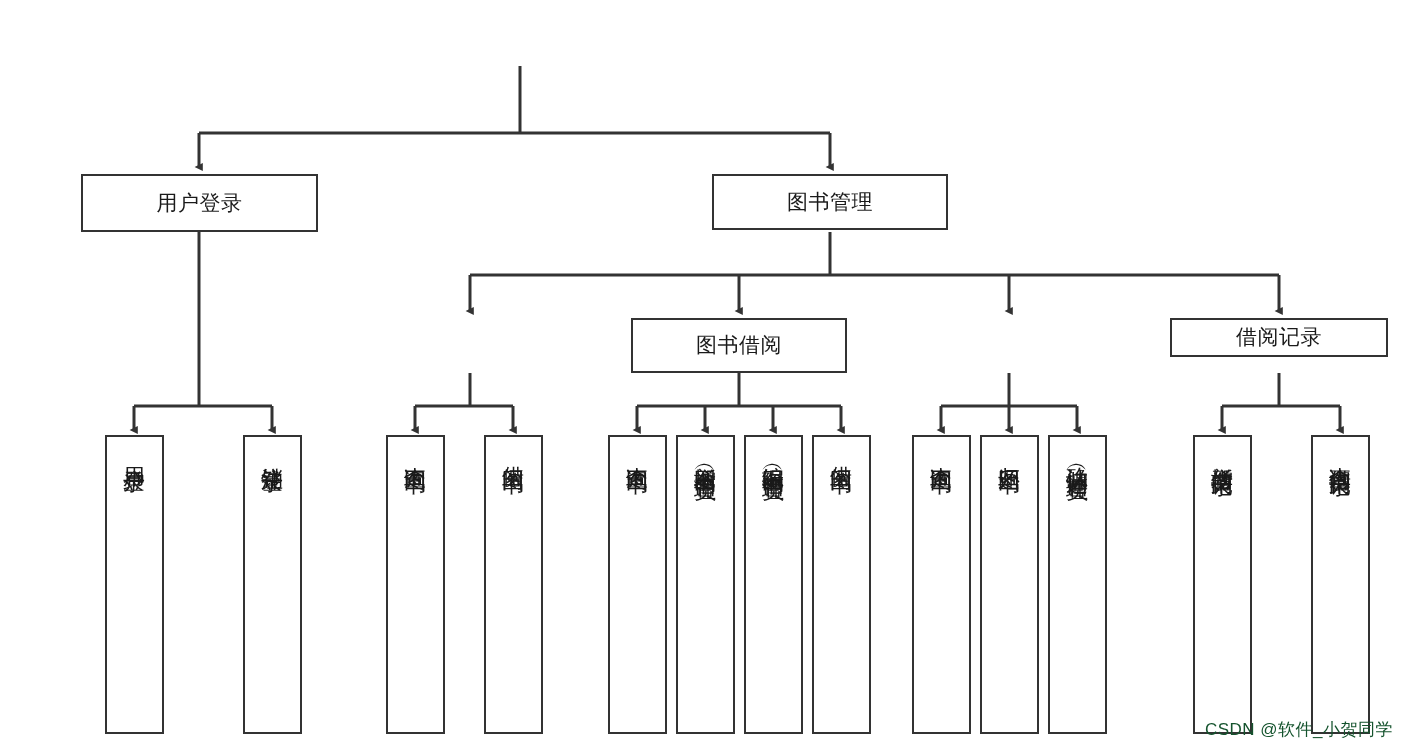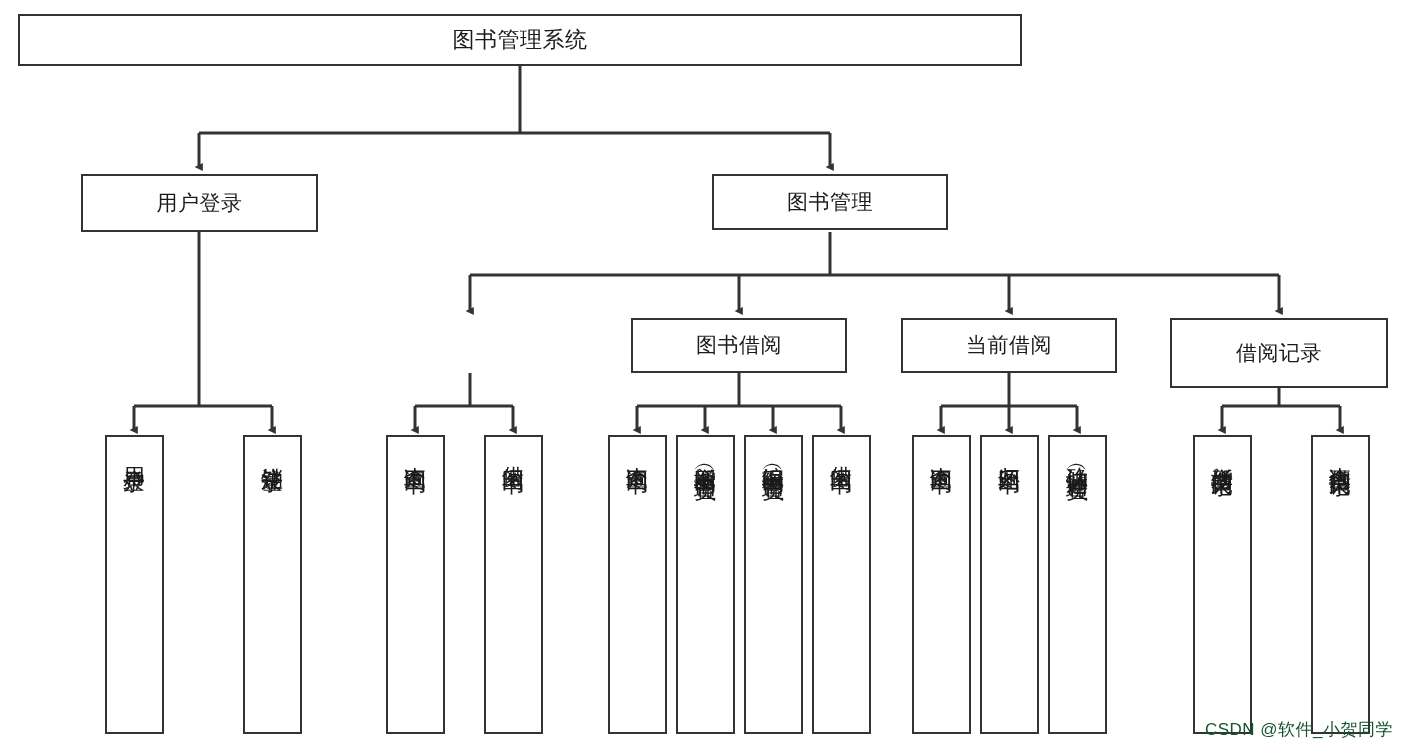--- a/index.html
+++ b/index.html
@@ -123,38 +123,32 @@
       <path d="M1009,406 L1009,430" marker-end="url(#arrow)"></path>
       <path d="M1077,406 L1077,430" marker-end="url(#arrow)"></path>
 
       <path d="M1279,373 L1279,406"></path>
       <path d="M1222,406 L1340,406"></path>
       <path d="M1222,406 L1222,430" marker-end="url(#arrow)"></path>
       <path d="M1340,406 L1340,430" marker-end="url(#arrow)"></path>
     </g>
   </svg>
 
-  <div class="node h root" style="left:18px; top:14px; width:1004px; height:52px;">
-    <span class="label">图书管理系统</span>
-  </div>
 
   <div class="node h" style="left:81px; top:174px; width:237px; height:58px;">
     <span class="label">用户登录</span>
   </div>
   <div class="node h" style="left:712px; top:174px; width:236px; height:56px;">
     <span class="label">图书管理</span>
   </div>
 
   <div class="node h" style="left:631px; top:318px; width:216px; height:55px;text-align:right;">
     <span class="label">图书借阅</span>
   </div>
-  <div class="node h" style="left:901px; top:318px; width:216px; height:55px;">
-    <span class="label">当前借阅</span>
-  </div>
-  <div class="node h" style="left:1170px; top:318px; width:218px; height:70px;">
+  <div class="node h" style="left:1170px; top:318px; width:218px; height:39px;">
     <span class="label">借阅记录</span>
   </div>
 
   <div class="node v" style="left:105px; top:435px; width:59px; height:299px;">
     <span class="label">用户登录</span>
   </div>
   <div class="node v" style="left:243px; top:435px; width:59px; height:299px;">
     <span class="label">注销登录</span>
   </div>
 

